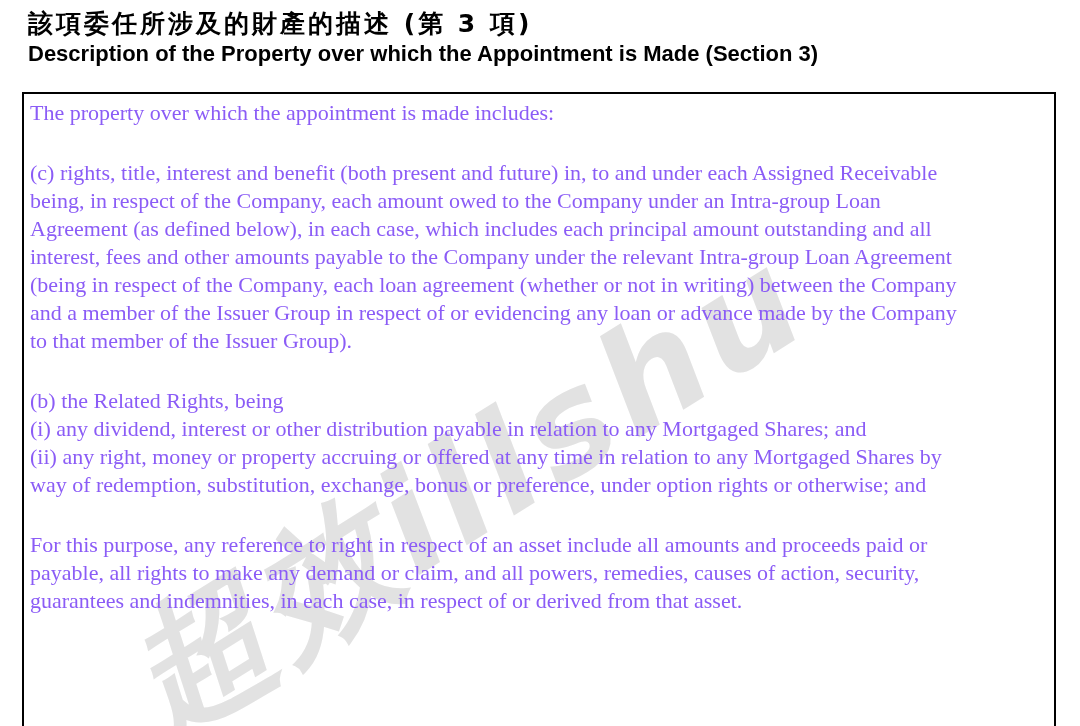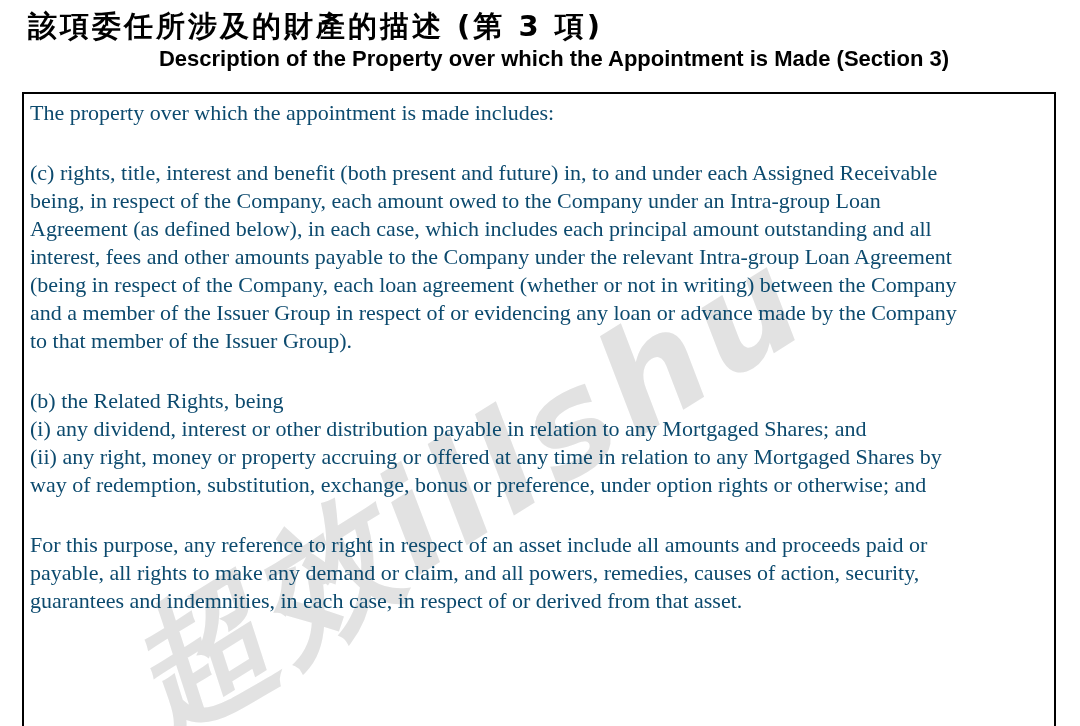--- a/index.html
+++ b/index.html
@@ -8,52 +8,51 @@
     width: 1080px;
     height: 726px;
     background: #ffffff;
     overflow: hidden;
     color: #000000;
   }
   .heading-zh {
     margin: 8px 0 2px 28px;
     font-family: "DejaVu Sans", sans-serif;
     font-weight: bold;
-    font-size: 29px;
+    font-size: 25px;
     line-height: 1.25;
     letter-spacing: 3px;
     white-space: pre;
   }
   .heading-en {
     margin: 2px 0 0 28px;
     font-family: "Liberation Sans", sans-serif;
     font-weight: bold;
     font-size: 22px;
     line-height: 1.2;
     white-space: pre;
-    text-align: center;
   }
   .content-box {
     position: absolute;
     left: 22px;
     top: 84px;
     right: 24px;
     height: 700px; 
     border: 2px solid #000000;
     padding: 5px 6px 0 6px;
     overflow: hidden;
     background: transparent;
   }
   .body-par {
     margin: 0 0 32px 0;
     font-family: "Liberation Serif", serif;
     font-size: 22px;
     line-height: 28px;
     white-space: pre;
-    color: #0c4a6e;
+    color: #8b5cf6;
   }
   .body-par:last-child { margin-bottom: 14px; }
   .watermark {
     position: absolute;
     left: 140px;
     top: 600px;
     transform: rotate(-32deg);
     transform-origin: left center;
     font-family: "DejaVu Sans", sans-serif;
     font-weight: bold;

